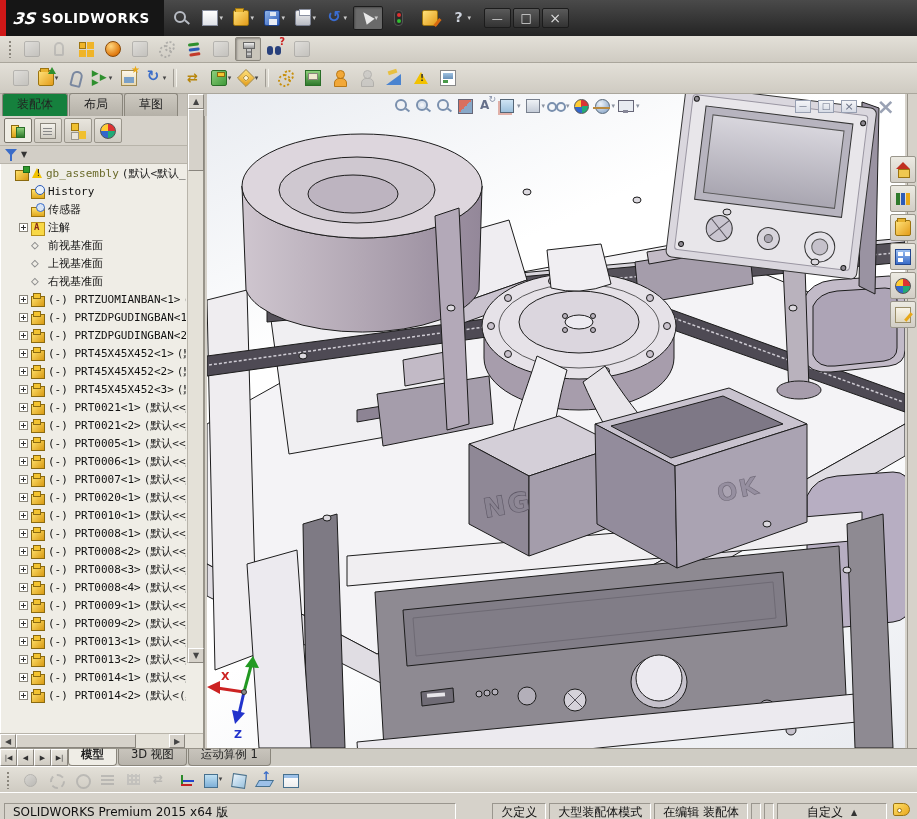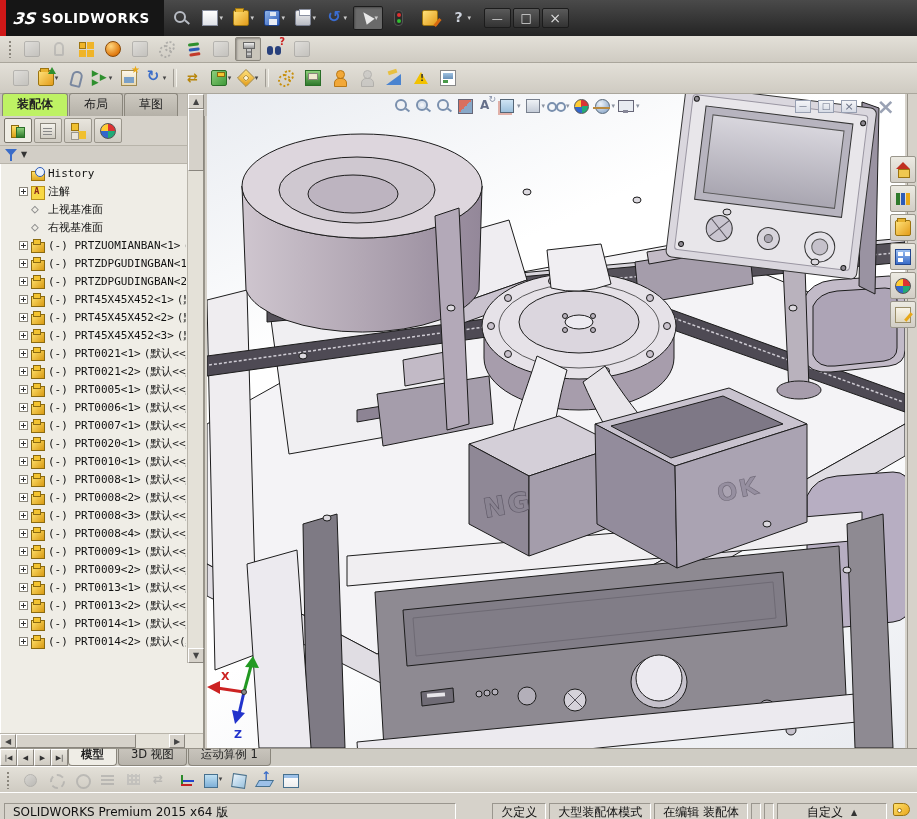--- a/index.html
+++ b/index.html
@@ -100,21 +100,21 @@
   .toolbar { background:linear-gradient(#e3e0d8,#cfcbc2); border-bottom:1px solid #aaa69c; display:flex; align-items:center; padding-left:8px; gap:1px; position:relative; }
   #tb2 { height:27px; }
   #tb3 { height:31px; }
   .drag-dots { width:5px; height:18px; margin-right:5px; background-image:radial-gradient(circle,#8a867c 1px,transparent 1.2px); background-size:4px 4px; flex:none; }
 
   
   #main { position:relative; height:654px; background:#d6d2ca; }
   #leftcol { position:absolute; left:0; top:0; width:205px; height:654px; border-right:2px solid #98948a; background:#d6d2ca; }
   #ctabs { height:22px; display:flex; align-items:flex-end; padding-left:2px; background:#c6c2ba; width:280px; }
   .ctab { padding:2px 14px 3px; margin-right:1px; background:linear-gradient(#cdc9c0,#b5b1a8); border:1px solid #8a867c; border-bottom:none; border-radius:3px 3px 0 0; font-size:12px; color:#222; }
-  .ctab.active { background:#bef264; font-weight:bold; }
+  .ctab.active { background:#15803d; font-weight:normal; }
   #pheader { height:30px; display:flex; align-items:center; padding:2px 4px; gap:2px; border-bottom:1px solid #b8b4aa; }
   #pheader .tbtn { width:28px; height:25px; background:linear-gradient(#e8e5dd,#cfcbc2); border:1px solid #9a968c; }
   #pheader .tbtn.active { background:#efede5; border-color:#7a766c; }
   .icon-feature-tree .gl::before { content:""; position:absolute; left:1px; top:2px; width:6px; height:11px; background:linear-gradient(#ffe06a,#daa018); border:1px solid #8a6a10; }
   .icon-feature-tree .gl::after { content:""; position:absolute; right:1px; top:4px; width:7px; height:9px; background:linear-gradient(#8ecf7c,#2f7a2c); border:1px solid #2a6e28; }
   .icon-property-sheet .gl { background:linear-gradient(#f4f2ec,#d0ccc2); border:1px solid #8a867c; }
   .icon-property-sheet .gl::before { content:""; position:absolute; left:2px; top:4px; width:9px; height:1px; background:#888; box-shadow:0 3px 0 #888, 0 6px 0 #888; }
   .icon-config-blocks .gl::before { content:""; position:absolute; left:1px; top:0; width:6px; height:6px; background:#f0c030; border:1px solid #9c7410; box-shadow:7px 8px 0 #f0c030; }
   .icon-config-blocks .gl::after { content:""; position:absolute; left:1px; top:9px; width:6px; height:6px; background:#e8e4da; border:1px solid #9a968c; }
   .icon-appearance-sphere .gl, .icon-appearances .gl { background:conic-gradient(#d33 0 90deg,#2a7 90deg 180deg,#36c 180deg 270deg,#fc3 270deg 360deg); border-radius:50%; border:1px solid #555; }
@@ -428,32 +428,53 @@
             </span>
           </span>
         <span class="chevron-expand">»</span>
       </div>
       <div id="pfilter">
         <span class="funnel"></span>
         <span class="fcaret">▼</span>
       </div>
       <div id="tree">
 
+      <div class="trow warn root t-assembly-root">
+            <span class="expander"></span>
+            <span class="ticon"></span>
+            <span class="warnbadge"></span>
+            <span class="lbl">gb_assembly</span>
+            <span class="sfx">(默认&lt;默认_</span>
+          </div>
           <div class="trow t-history">
             <span class="expander"></span>
             <span class="ticon"></span>
 
             <span class="lbl">History</span>
             <span class="sfx"></span>
           </div>
+          <div class="trow t-sensors">
+            <span class="expander"></span>
+            <span class="ticon"></span>
+
+            <span class="lbl">传感器</span>
+            <span class="sfx"></span>
+          </div>
           <div class="trow expand t-annotations">
             <span class="expander"></span>
             <span class="ticon"></span>
 
             <span class="lbl">注解</span>
+            <span class="sfx"></span>
+          </div>
+          <div class="trow t-plane">
+            <span class="expander"></span>
+            <span class="ticon"></span>
+
+            <span class="lbl">前视基准面</span>
             <span class="sfx"></span>
           </div>
           <div class="trow t-plane">
             <span class="expander"></span>
             <span class="ticon"></span>
 
             <span class="lbl">上视基准面</span>
             <span class="sfx"></span>
           </div>
           <div class="trow t-plane">

